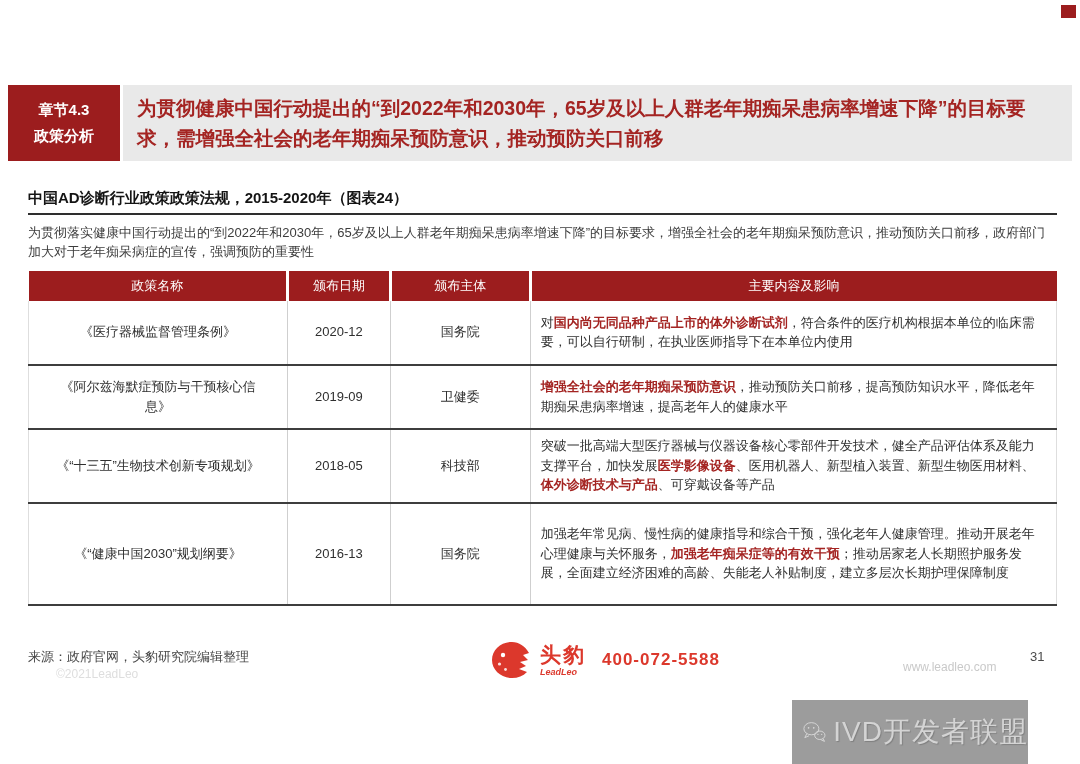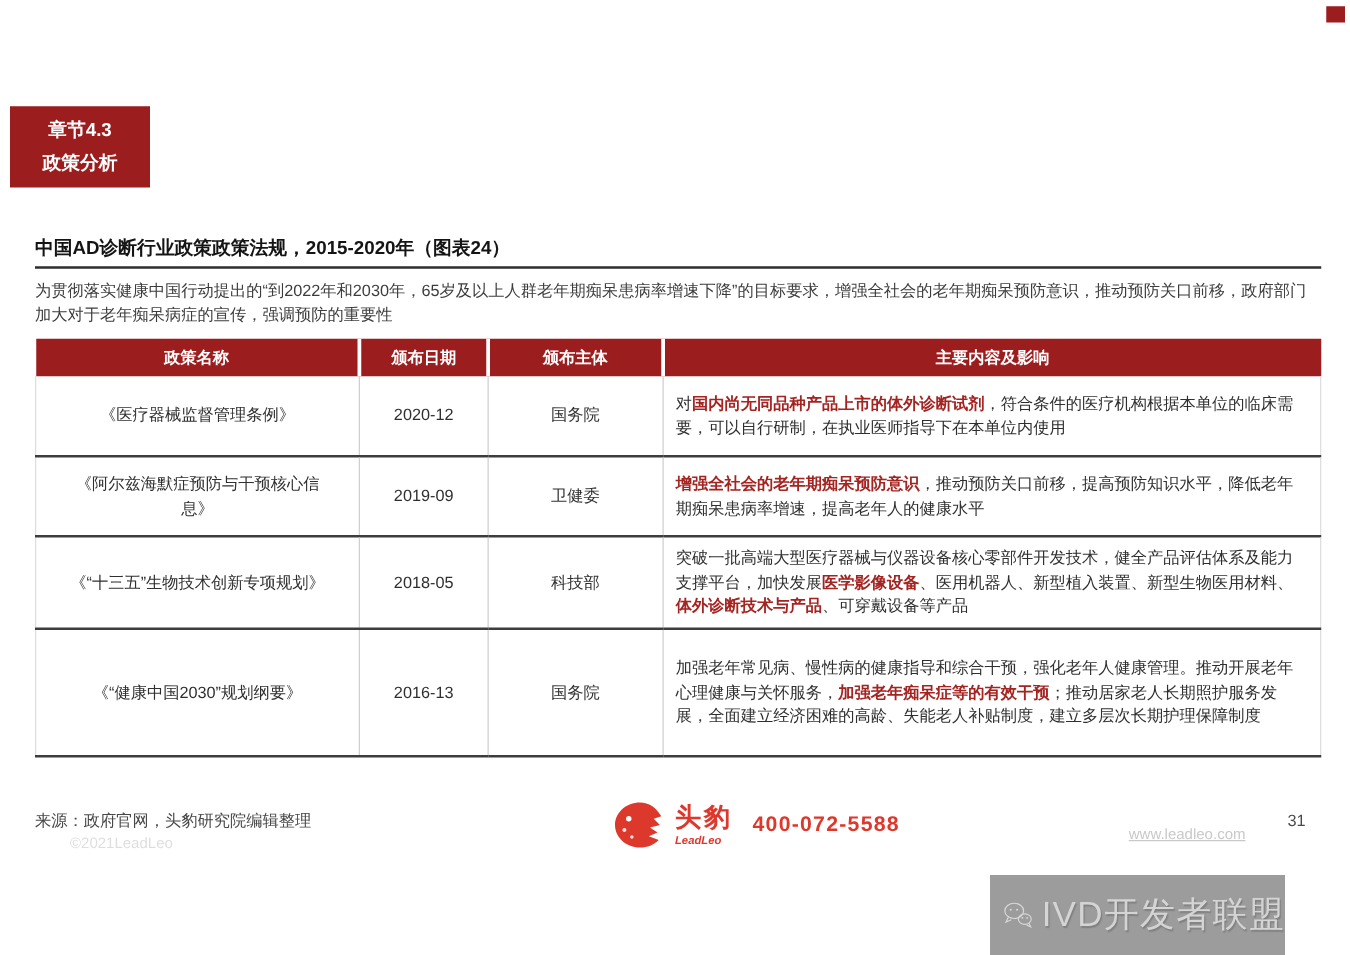--- a/index.html
+++ b/index.html
@@ -22,21 +22,21 @@
     line-height:1.55; padding:8px 14px; display:flex; align-items:center; }
 
   
   .content { position:absolute; left:28px; top:189px; width:1029px; }
   .section-title { font-size:15px; font-weight:bold; color:#141414;
     padding-bottom:5px; border-bottom:2px solid #2e2e2e; }
   .intro { margin-top:9px; font-size:13px; color:#3c3c3c; line-height:1.45; }
 
   table { width:100%; border-collapse:collapse; margin-top:9px; table-layout:fixed; }
   th { background:var(--primary-dark-red,#9c1d1e); color:#fff; font-size:13px;
-    font-weight:bold; padding:6px 2px; border-right:3px solid #fff; }
+    font-weight:normal; padding:6px 2px; border-right:3px solid #fff; }
   th:last-child { border-right:none; }
   td { font-size:13px; color:#2f2f2f; border-bottom:2px solid #3d3d3d;
     border-left:1px solid #cfcfcf; border-right:1px solid #cfcfcf;
     vertical-align:middle; padding:6px 8px; line-height:1.5; }
   tbody tr td:first-child { border-left:1px solid #dedede; }
   tbody tr td:last-child { border-right:1px solid #dedede; }
   .c-name { text-align:center; padding:6px 22px;margin-left:44px; }
   .c-date, .c-issuer { text-align:center; }
   .c-content { text-align:left; padding:6px 10px; }
   .hl { color:var(--highlight-red,#a42422); font-weight:bold; }
@@ -45,38 +45,41 @@
   tbody tr:nth-child(4) td { height:102px; }
 
   
   .source { position:absolute; left:28px; top:648px; font-size:13px; color:#474747; }
   .copyright { position:absolute; left:56px; top:667px; font-size:12px; color:#dedede; }
   .brand { position:absolute; left:490px; top:641px; display:flex; align-items:center; }
   .brand-text { margin-left:6px; display:flex; flex-direction:column; line-height:1; }
   .brand-cn { font-size:21px; font-weight:bold; color:var(--brand-red,#dc382c); letter-spacing:2px; }
   .brand-en { font-size:9px; font-weight:bold; font-style:italic; color:var(--brand-red,#dc382c); margin-top:3px; }
   .phone { margin-left:16px; font-size:17px; font-weight:bold; color:var(--brand-red,#dc382c); letter-spacing:1px; }
-  .website { position:absolute; left:903px; top:660px; font-size:12px; color:#c9c9c9;text-decoration:underline; }
+  .website { position:absolute; left:903px; top:660px; font-size:12px; color:#c9c9c9; }
   .page-num { position:absolute; left:1030px; top:649px; font-size:13px; color:#4a4a4a; }
 
   
   .wm-band { position:absolute; left:792px; top:700px; width:236px; height:64px;
     background:var(--watermark-band-bg,#9c9c9c); display:flex; align-items:center; padding-left:10px; }
   .wm-text { font-size:28px; color:#d4d4d4; text-shadow:1px 1px 1px #808080;
     margin-left:6px; letter-spacing:1px; white-space:nowrap; }
 </style>
 </head>
 <body>
 
 <div class="corner-tab"></div>
 
 <div class="header-band">
   <div class="chapter-box">
     <div>章节4.3</div>
     <div>政策分析</div>
+  </div>
+  <div class="banner">
+    <span>为贯彻健康中国行动提出的“到2022年和2030年，65岁及以上人群老年期痴呆患病率增速下降”的目标要求，需增强全社会的老年期痴呆预防意识，推动预防关口前移</span>
   </div>
 </div>
 
 <div class="content">
   <div class="section-title">中国AD诊断行业政策政策法规，2015-2020年（图表24）</div>
   <div class="intro">为贯彻落实健康中国行动提出的“到2022年和2030年，65岁及以上人群老年期痴呆患病率增速下降”的目标要求，增强全社会的老年期痴呆预防意识，推动预防关口前移，政府部门加大对于老年痴呆病症的宣传，强调预防的重要性</div>
 
   <table>
     <colgroup>
       <col style="width:25.2%">

